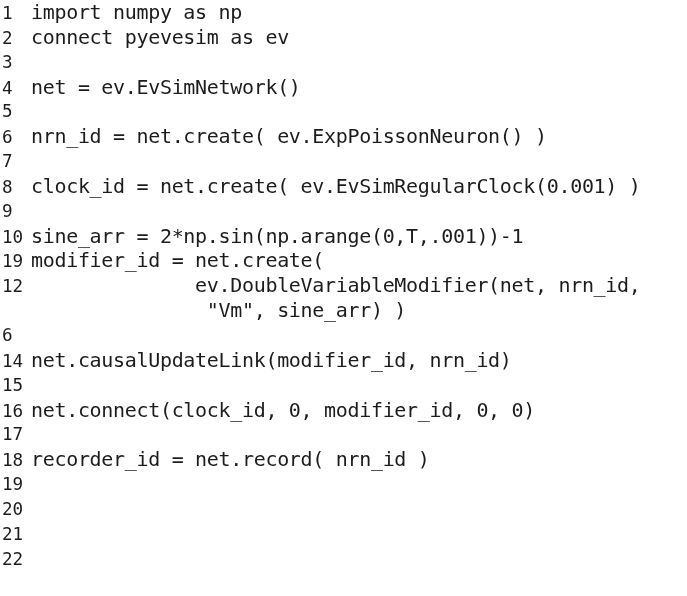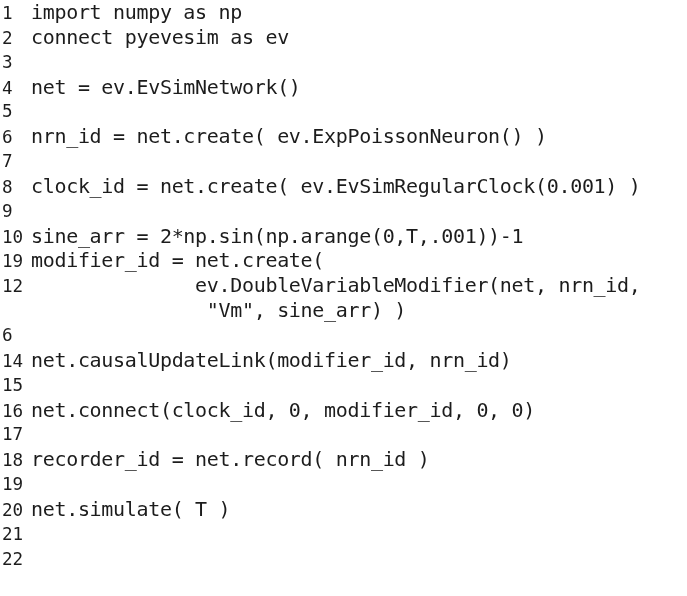--- a/index.html
+++ b/index.html
@@ -74,16 +74,16 @@
     <div class="code-row"><span class="line-number">19</span><span class="line-code">modifier_id = net.create(</span></div>
     <div class="code-row"><span class="line-number">12</span><span class="line-code">              ev.DoubleVariableModifier(net, nrn_id,</span></div>
     <div class="code-row continuation"><span class="line-number"></span><span class="line-code">               "Vm", sine_arr) )</span></div>
     <div class="code-row blank"><span class="line-number">6</span><span class="line-code"></span></div>
     <div class="code-row"><span class="line-number">14</span><span class="line-code">net.causalUpdateLink(modifier_id, nrn_id)</span></div>
     <div class="code-row blank"><span class="line-number">15</span><span class="line-code"></span></div>
     <div class="code-row"><span class="line-number">16</span><span class="line-code">net.connect(clock_id, 0, modifier_id, 0, 0)</span></div>
     <div class="code-row blank"><span class="line-number">17</span><span class="line-code"></span></div>
     <div class="code-row"><span class="line-number">18</span><span class="line-code">recorder_id = net.record( nrn_id )</span></div>
     <div class="code-row blank"><span class="line-number">19</span><span class="line-code"></span></div>
-    <div class="code-row"><span class="line-number">20</span><span class="line-code">net.simulate( T )</span></div>
+    <div class="code-row"><span class="line-number">20</span></div>
     <div class="code-row blank"><span class="line-number">21</span><span class="line-code"></span></div>
     <div class="code-row"><span class="line-number">22</span></div>
   </div>
 
 </body></html>

